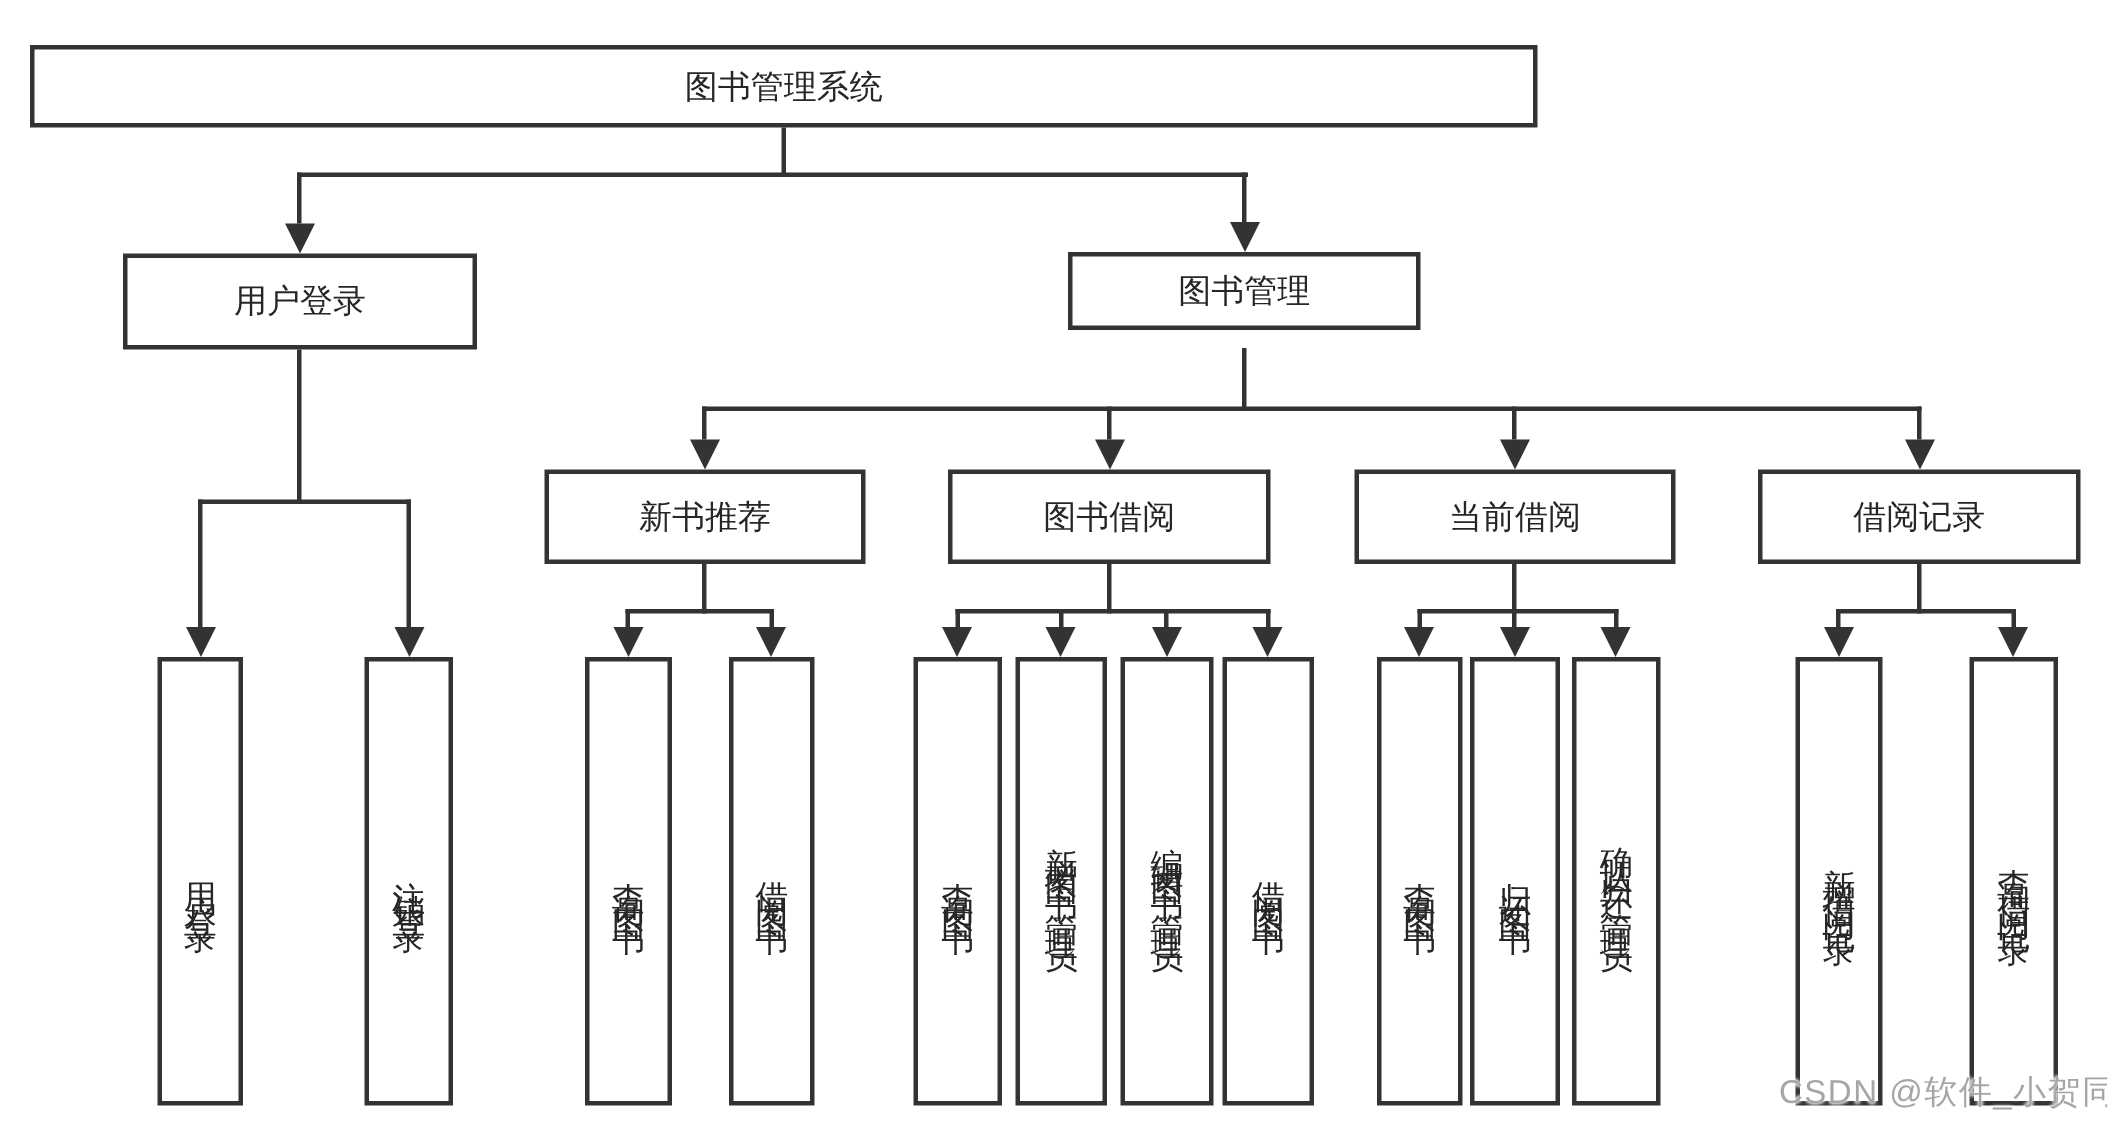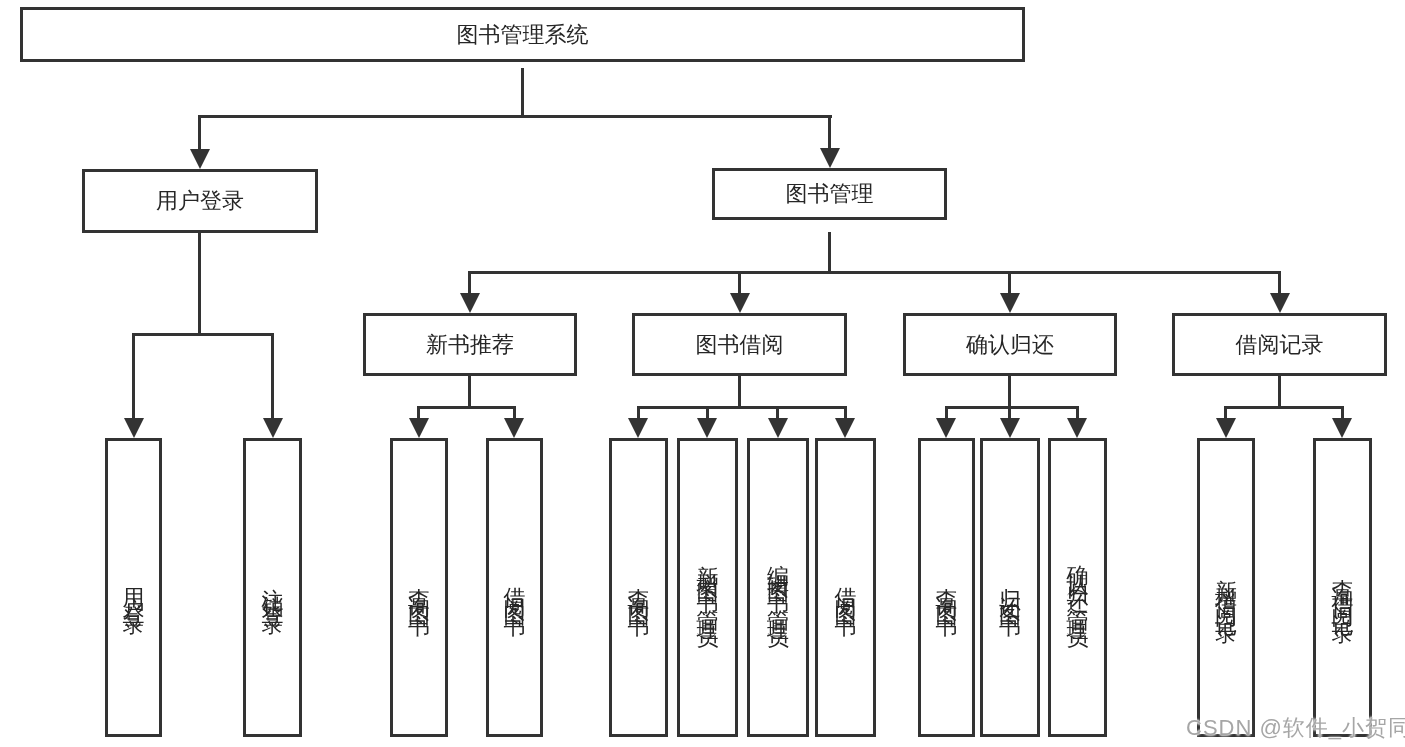--- a/index.html
+++ b/index.html
@@ -114,39 +114,39 @@
   <div class="vline" style="left:1076px;top:406px;height:12px"></div>
   <div class="arrowhead" style="left:1067px;top:418px"></div>
 
   <div class="vline" style="left:1278px;top:376px;height:33px"></div>
   <div class="hline" style="left:1224px;top:406px;width:120px"></div>
   <div class="vline" style="left:1224px;top:406px;height:12px"></div>
   <div class="arrowhead" style="left:1216px;top:418px"></div>
   <div class="vline" style="left:1341px;top:406px;height:12px"></div>
   <div class="arrowhead" style="left:1332px;top:418px"></div>
 
-  <div class="node h" style="left:20px;top:7px;width:1005px;height:55px">
+  <div class="node h" style="left:20px;top:30px;width:1005px;height:55px">
     <span>图书管理系统</span>
   </div>
 
   <div class="node h" style="left:82px;top:169px;width:236px;height:64px">
     <span>用户登录</span>
   </div>
   <div class="node h" style="left:712px;top:168px;width:235px;height:52px">
     <span>图书管理</span>
   </div>
 
   <div class="node h" style="left:363px;top:313px;width:214px;height:63px">
     <span>新书推荐</span>
   </div>
   <div class="node h" style="left:632px;top:313px;width:215px;height:63px">
     <span>图书借阅</span>
   </div>
   <div class="node h" style="left:903px;top:313px;width:214px;height:63px">
-    <span>确认归还</span>
+    <span>当前借阅</span>
   </div>
   <div class="node h" style="left:1172px;top:313px;width:215px;height:63px">
     <span>借阅记录</span>
   </div>
 
   <div class="node v" style="left:105px;top:438px;width:57px;height:299px">
     <span>用户登录</span>
   </div>
   <div class="node v" style="left:243px;top:438px;width:59px;height:299px">
     <span>注销登录</span>

